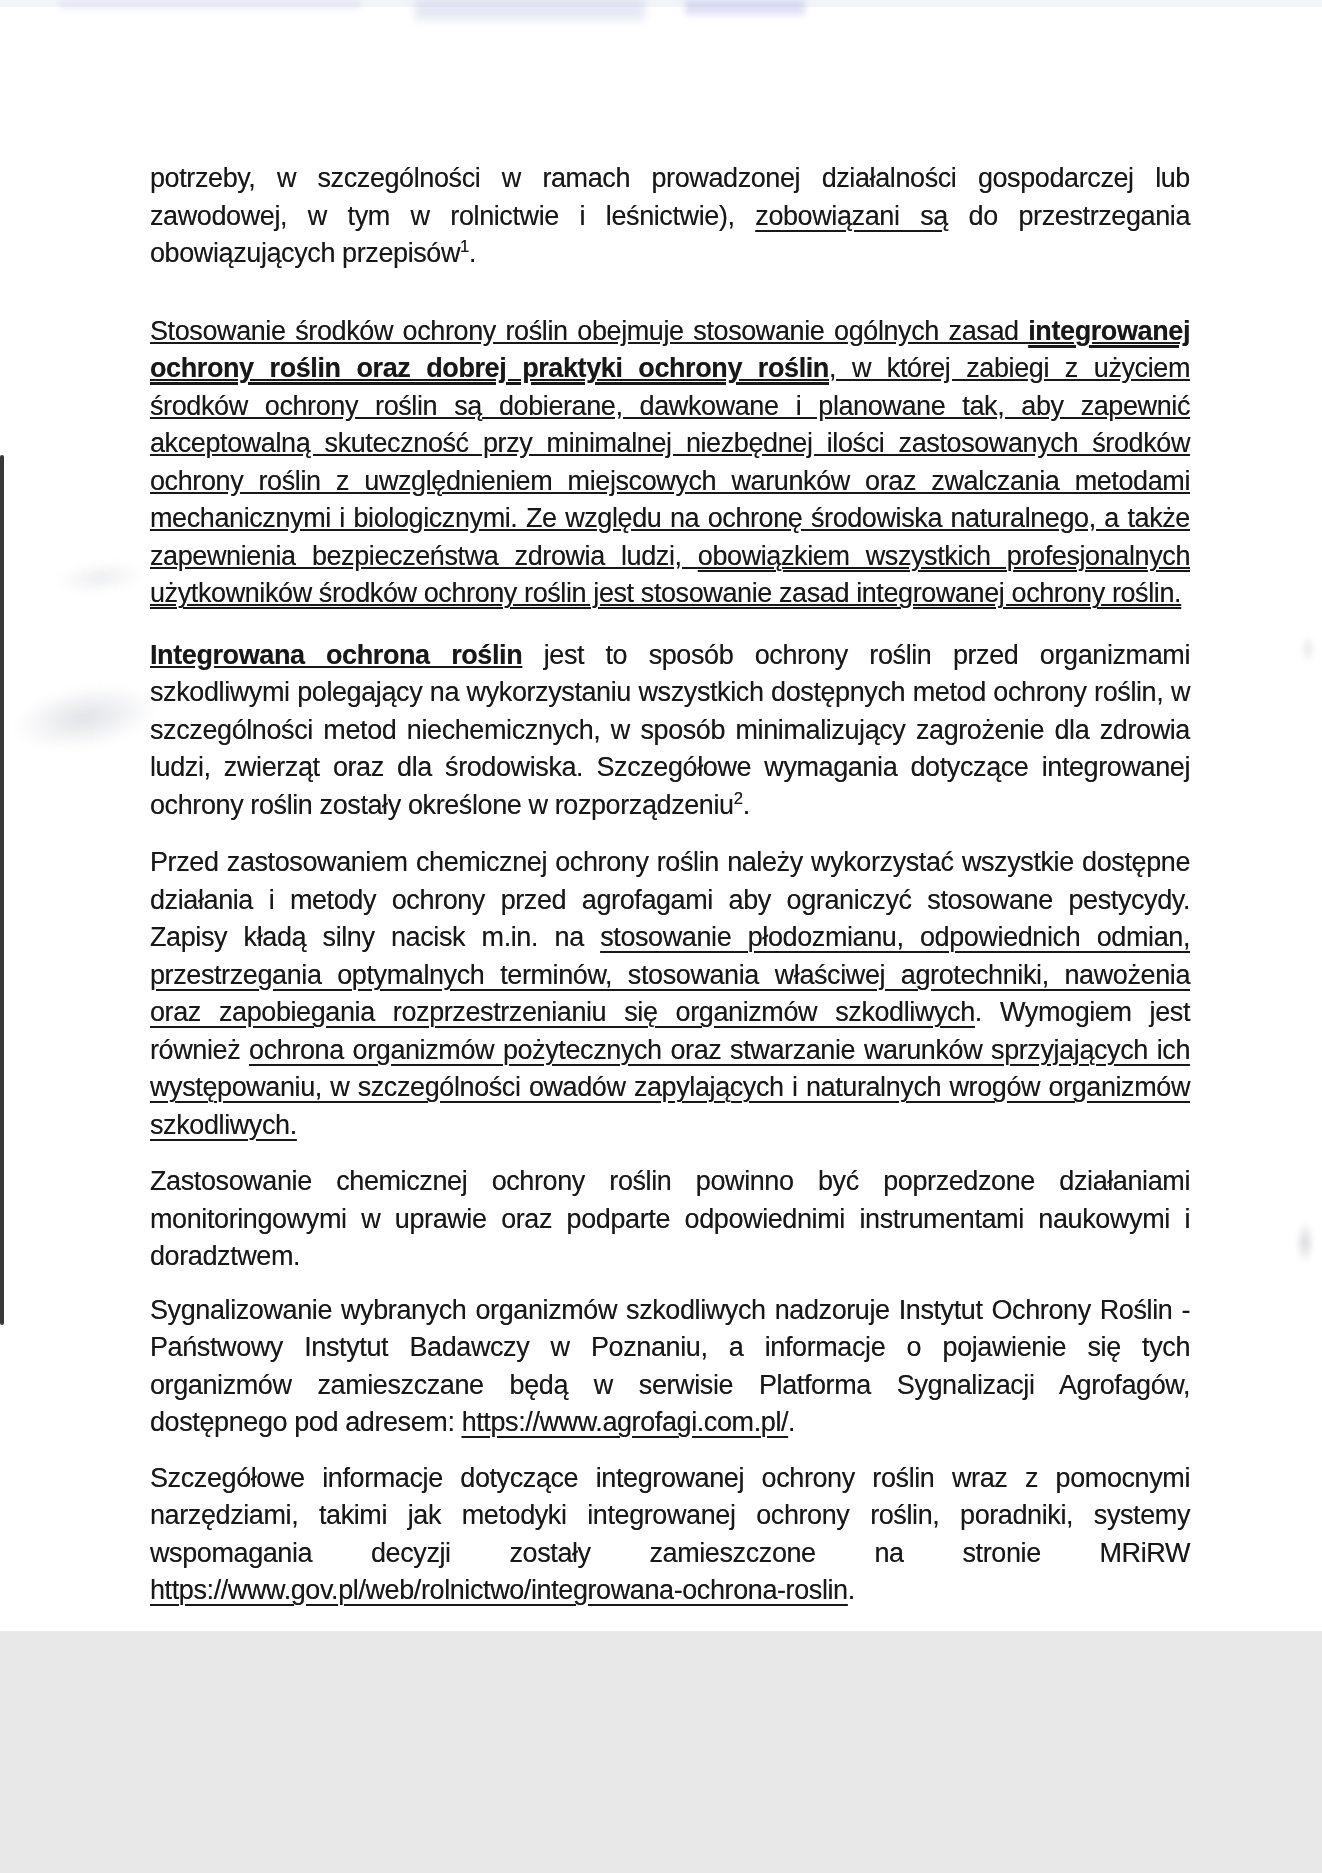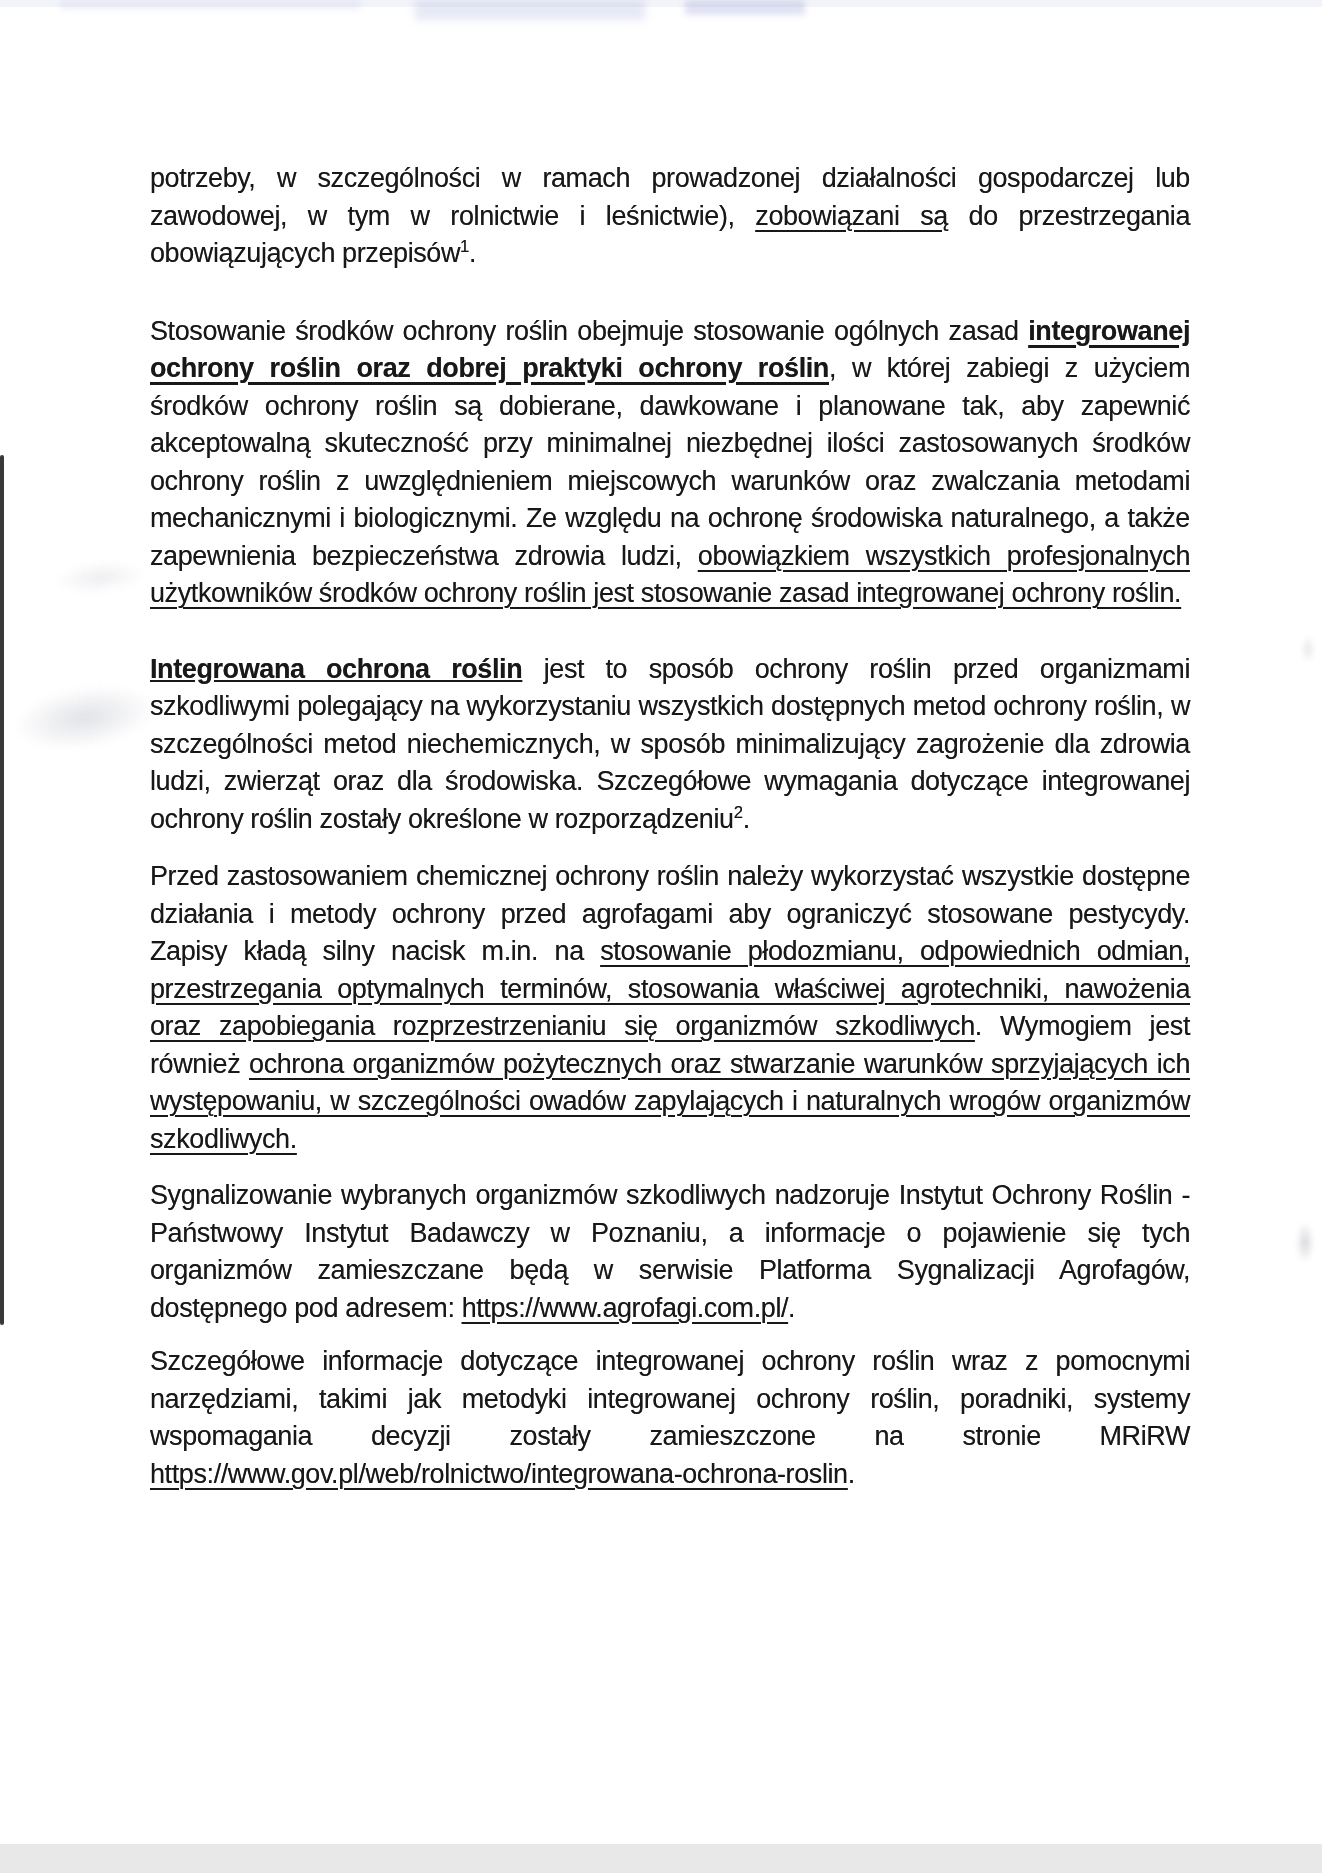--- a/index.html
+++ b/index.html
@@ -1,35 +1,35 @@
 <!DOCTYPE html>
 <html><head>
 <meta charset="utf-8">
 <style>
   html,body{margin:0;padding:0;background:#e8e8e8;}
   .page{
     position:relative;
-    width:1322px;height:1844px;
+    width:1322px;height:1631px;
     background:#ffffff;
     overflow:hidden;
     font-family:"Liberation Sans","DejaVu Sans",sans-serif;
   }
   .doc{
     position:absolute;
     left:150px;top:160px;width:1040px;
     color:#181818;
     font-size:27px;
     line-height:37.5px;
     letter-spacing:-0.4px;
     text-align:justify;
     text-shadow:0 0 0.5px rgba(25,25,25,0.6);
   }
   .doc p{margin:0 0 20px 0;}
   .doc p:nth-of-type(1){margin-bottom:40px;}
-  .doc p:nth-of-type(2){margin-bottom:38px;}
+  .doc p:nth-of-type(2){margin-bottom:24px;text-decoration:underline;}
   .doc p:nth-of-type(4){margin-bottom:19px;}
   .doc p:nth-of-type(5){margin-bottom:16px;}
   .doc p:nth-of-type(6){margin-bottom:18px;}
   .doc p:nth-of-type(7){margin-bottom:0;}
   .run-normal{}
   .run-b{font-weight:700;text-decoration:underline;}
   .run-u{text-decoration:underline;text-decoration-thickness:2px;text-underline-offset:5px;}
   .run-bu{font-weight:700;text-decoration:underline;text-decoration-thickness:3px;text-underline-offset:5px;}
   sup.run-sup{font-size:0.62em;line-height:0;vertical-align:super;}
   
@@ -65,16 +65,17 @@
   <div class="artifact smudge-1"></div>
   <div class="artifact smudge-2"></div>
   <div class="artifact right-speck-1"></div>
   <div class="artifact right-speck-2"></div>
 
   <div class="doc">
       <p><span class="run-normal">potrzeby, w szczególności w ramach prowadzonej działalności gospodarczej lub zawodowej, w tym w rolnictwie i leśnictwie), </span><span class="run-u">zobowiązani są</span><span class="run-normal"> do przestrzegania obowiązujących przepisów</span><sup class="run-sup">1</sup><span class="run-normal">.</span></p>
       <p><span class="run-normal">Stosowanie środków ochrony roślin obejmuje stosowanie ogólnych zasad </span><span class="run-bu">integrowanej ochrony roślin oraz dobrej praktyki ochrony roślin</span><span class="run-normal">, w której zabiegi z użyciem środków ochrony roślin są dobierane, dawkowane i planowane tak, aby zapewnić akceptowalną skuteczność przy minimalnej niezbędnej ilości zastosowanych środków ochrony roślin z uwzględnieniem miejscowych warunków oraz zwalczania metodami mechanicznymi i biologicznymi. Ze względu na ochronę środowiska naturalnego, a także zapewnienia bezpieczeństwa zdrowia ludzi, </span><span class="run-u">obowiązkiem wszystkich profesjonalnych użytkowników środków ochrony roślin jest stosowanie zasad integrowanej ochrony roślin.</span></p>
       <p><span class="run-b">Integrowana ochrona roślin</span><span class="run-normal"> jest to sposób ochrony roślin przed organizmami szkodliwymi polegający na wykorzystaniu wszystkich dostępnych metod ochrony roślin, w szczególności metod niechemicznych, w sposób minimalizujący zagrożenie dla zdrowia ludzi, zwierząt oraz dla środowiska. Szczegółowe wymagania dotyczące integrowanej ochrony roślin zostały określone w rozporządzeniu</span><sup class="run-sup">2</sup><span class="run-normal">.</span></p>
       <p><span class="run-normal">Przed zastosowaniem chemicznej ochrony roślin należy wykorzystać wszystkie dostępne działania i metody ochrony przed agrofagami aby ograniczyć stosowane pestycydy. Zapisy kładą silny nacisk m.in. na </span><span class="run-u">stosowanie płodozmianu, odpowiednich odmian, przestrzegania optymalnych terminów, stosowania właściwej agrotechniki, nawożenia oraz zapobiegania rozprzestrzenianiu się organizmów szkodliwych</span><span class="run-normal">. Wymogiem jest również </span><span class="run-u">ochrona organizmów pożytecznych oraz stwarzanie warunków sprzyjających ich występowaniu, w szczególności owadów zapylających i naturalnych wrogów organizmów szkodliwych.</span></p>
+      <p><span class="run-normal">Zastosowanie chemicznej ochrony roślin powinno być poprzedzone działaniami monitoringowymi w uprawie oraz podparte odpowiednimi instrumentami naukowymi i doradztwem.</span></p>
       <p><span class="run-normal">Sygnalizowanie wybranych organizmów szkodliwych nadzoruje Instytut Ochrony Roślin - Państwowy Instytut Badawczy w Poznaniu, a informacje o pojawienie się tych organizmów zamieszczane będą w serwisie Platforma Sygnalizacji Agrofagów, dostępnego pod adresem: </span><span class="run-u">https://www.agrofagi.com.pl/</span><span class="run-normal">.</span></p>
       <p><span class="run-normal">Szczegółowe informacje dotyczące integrowanej ochrony roślin wraz z pomocnymi narzędziami, takimi jak metodyki integrowanej ochrony roślin, poradniki, systemy wspomagania decyzji zostały zamieszczone na stronie MRiRW </span><span class="run-u">https://www.gov.pl/web/rolnictwo/integrowana-ochrona-roslin</span><span class="run-normal">.</span></p>
     </div>
 </div>
 
 </body></html>

